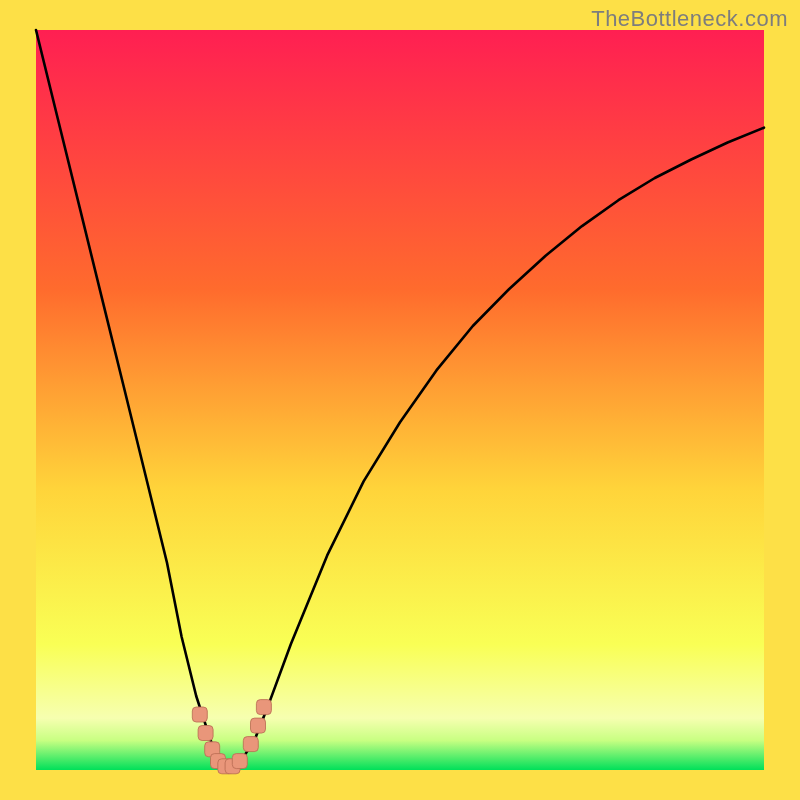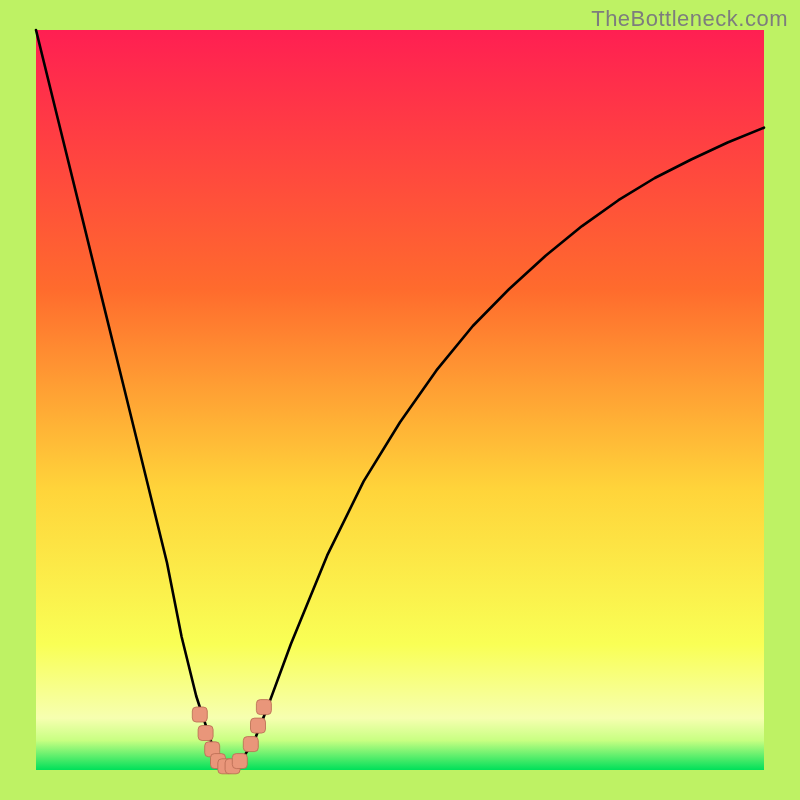--- a/index.html
+++ b/index.html
@@ -10,21 +10,21 @@
     background: #000;
     overflow: hidden;
     font-family: Arial, Helvetica, sans-serif;
   }
   .frame {
     position: absolute;
     top: 0;
     left: 0;
     width: 800px;
     height: 800px;
-    background: #bef264;
+    background: #fde047;
   }
   .watermark {
     position: absolute;
     top: 6px;
     right: 12px;
     color: #7d7d7d;
     font-size: 22px;
     font-weight: 500;
     letter-spacing: 0.5px;
     z-index: 20;

